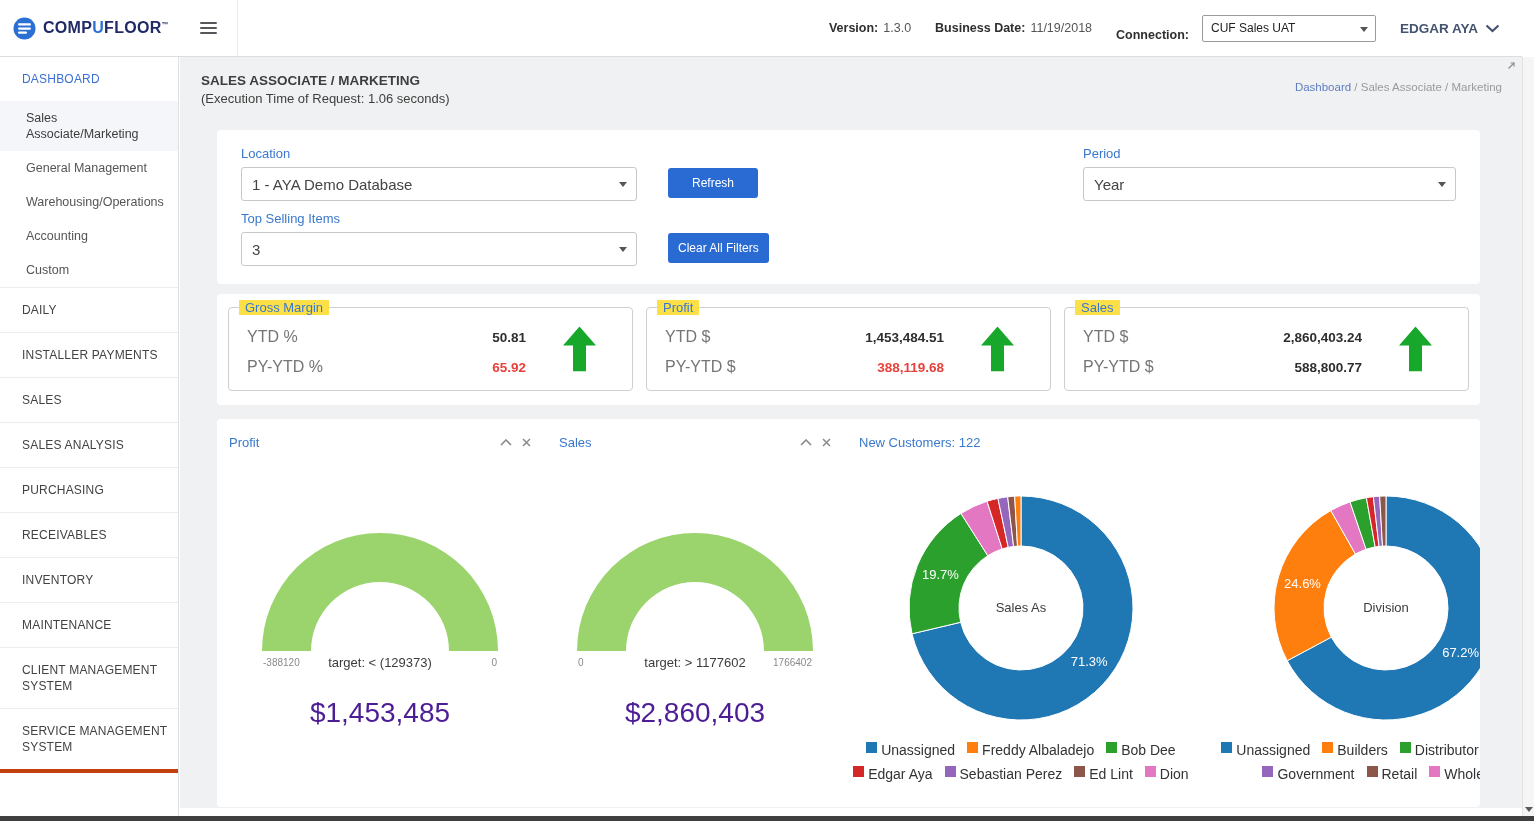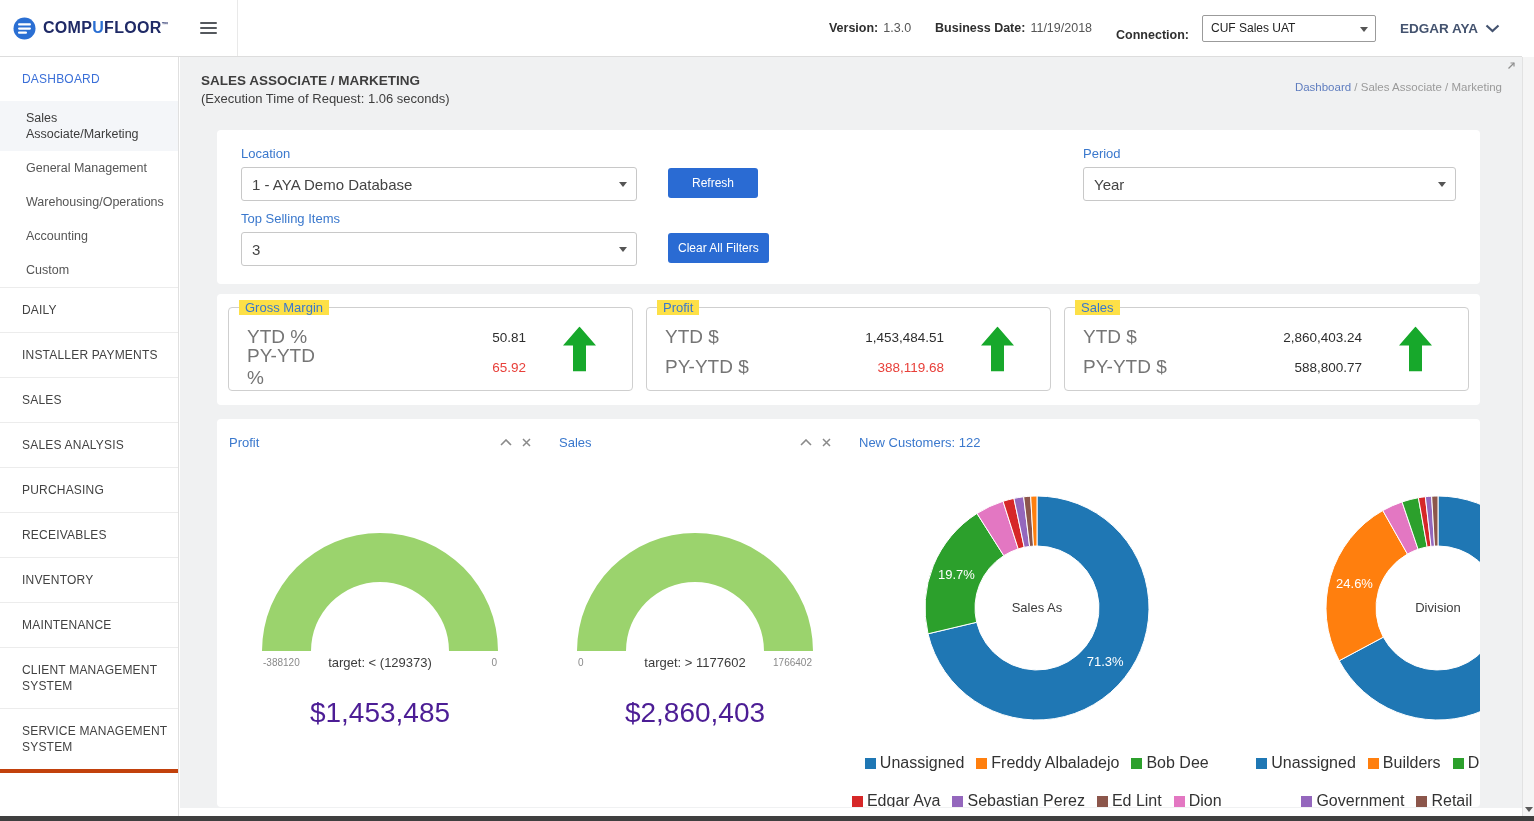--- a/index.html
+++ b/index.html
@@ -53,43 +53,43 @@
   .fselect span{overflow:hidden;text-overflow:ellipsis;white-space:nowrap}
   .fselect .caret-down{position:absolute;right:9px;top:14px}
   .fbtn-cell{display:flex;align-items:flex-end;padding-bottom:3px;padding-left:4px}
   .btn{background:#2a6bd3;color:#fff;border:none;border-radius:3px;font-size:12px;font-family:inherit;padding:8px 10px;min-width:90px;cursor:pointer;text-align:center}
 
   
   .kpi-card{margin-top:10px;padding:13px 11px 14px;display:grid;grid-template-columns:1fr 1fr 1fr;gap:13px}
   .kpi-box{position:relative;border:1px solid #cfcfcf;border-radius:4px;padding:14px 18px 8px;min-height:82px;background:#fff}
   .kpi-legend{position:absolute;top:-8px;left:10px;background:#fde047;padding:0 6px;font-size:13px;color:#3a78cd}
   .kpi-line{display:flex;align-items:center;height:30px}
-  .kpi-label{color:#757575;font-size:19px;width:84px}
-  .kpi-value{flex:1;text-align:right;padding-right:88px;font-weight:normal;font-size:13.5px;color:#2e2e2e}
+  .kpi-label{color:#757575;font-size:16px;width:84px}
+  .kpi-value{flex:1;text-align:right;padding-right:88px;font-weight:bold;font-size:13.5px;color:#2e2e2e}
   .kpi-value.red{color:#e8403a}
   .kpi-arrow{position:absolute;right:36px;top:50%;transform:translateY(-50%)}
 
   
   .charts-card{margin-top:14px;height:388px;display:grid;grid-template-columns:330px 300px 1fr;align-items:start;padding:13px 0 0;overflow:hidden}
   .panel{padding:0 16px 0 12px}
   .panel-head{display:flex;align-items:center;height:20px}
   .panel-title{font-size:13px;color:#3a78cd;flex:1;white-space:nowrap}
   .panel-icons{display:flex;gap:10px;align-items:center}
   .icon-btn{cursor:pointer;display:flex;align-items:center}
   .gauge-wrap{display:flex;flex-direction:column;align-items:center;margin-top:74px}
   .gauge-labels{position:relative;width:250px;height:16px;margin-top:2px}
   .gauge-min{position:absolute;left:8px;top:2px;font-size:10px;color:#8a8a8a}
   .gauge-max{position:absolute;right:8px;top:2px;font-size:10px;color:#8a8a8a}
   .gauge-target{position:absolute;left:0;right:0;text-align:center;font-size:13px;color:#3c3c3c}
   .gauge-value{margin-top:26px;font-size:28px;color:#4c1d95}
   .donuts{display:flex;justify-content:space-between;margin-top:38px}
   .donut-block{display:flex;flex-direction:column;align-items:center;width:47%}
   .legend{margin-top:12px}
   .legend-row{display:flex;justify-content:center;flex-wrap:nowrap}
-  .legend-item{display:flex;align-items:center;margin:16px 6px 4px;font-size:16px;color:#333;white-space:nowrap;cursor:pointer}
+  .legend-item{display:flex;margin:4px 6px 4px;font-size:14px;color:#333;white-space:nowrap;cursor:pointer}
   .legend-swatch{width:11px;height:11px;margin-right:4px;display:inline-block;flex:none}
 
   
   .vscroll{position:absolute;top:57px;right:0;width:12px;bottom:5px;background:#f5f5f5;border-left:1px solid #e2e2e2;z-index:7}
   .vscroll .down-btn{position:absolute;bottom:0;left:0;right:0;height:14px;display:flex;align-items:center;justify-content:center;cursor:pointer}
   .vscroll .tri{width:0;height:0;border-left:4px solid transparent;border-right:4px solid transparent;border-top:5px solid #5a5a5a}
   .bottom-bar{position:absolute;bottom:0;left:0;width:100%;height:5px;background:#3f3f3f;z-index:8;cursor:pointer}
 </style>
 </head>
 <body>

